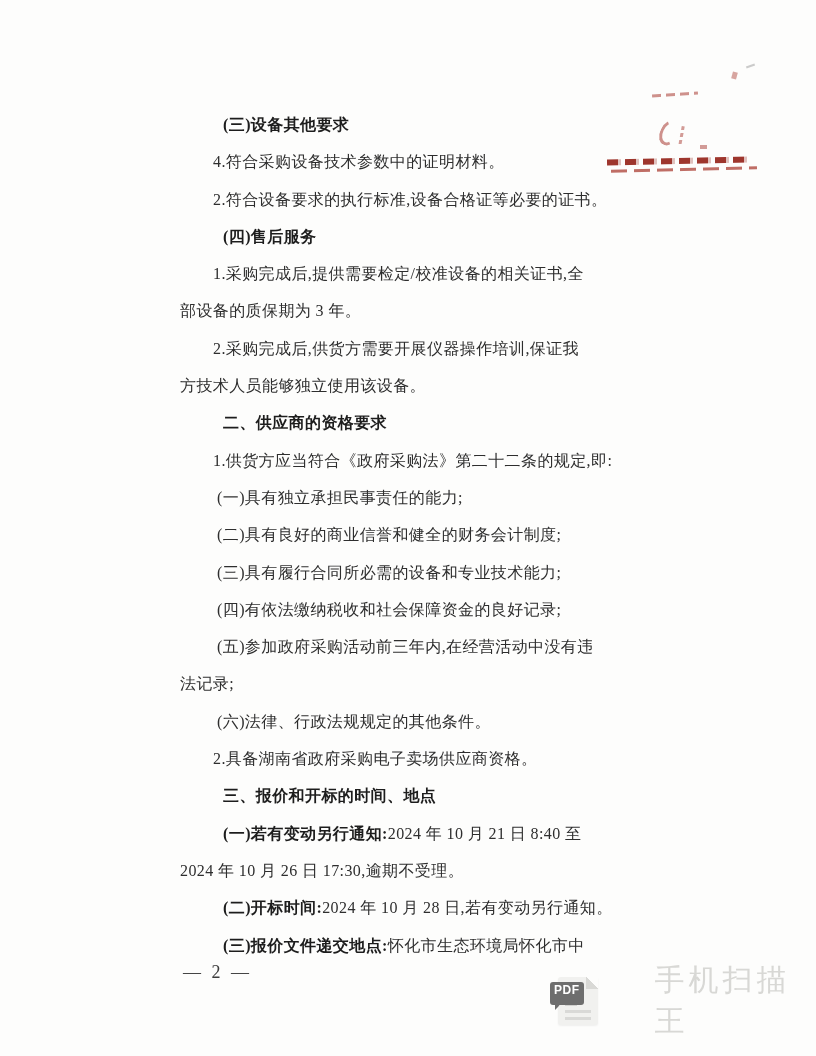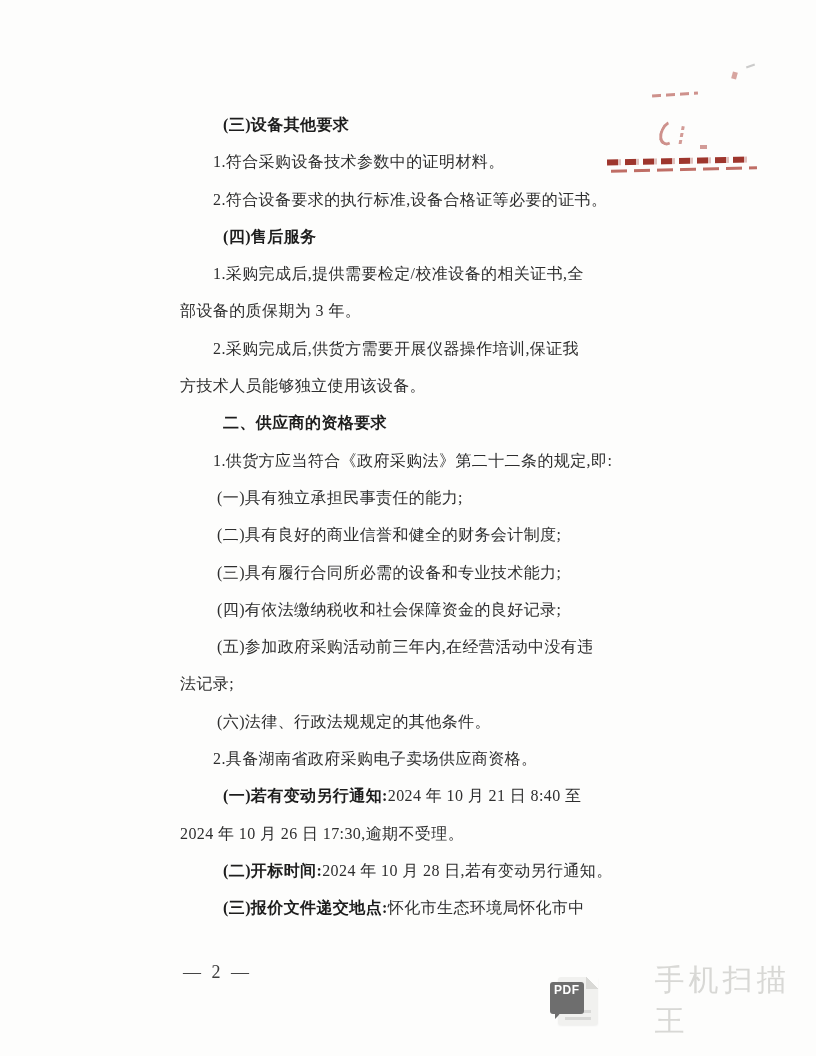--- a/index.html
+++ b/index.html
@@ -51,21 +51,21 @@
             box-shadow:0 1px 2px rgba(0,0,0,0.06);}
   .wm-fold{position:absolute;left:34px;top:4px;width:12px;height:12px;
            background:linear-gradient(225deg,#fdfdfc 48%,#d9d9d6 50%);}
   .wm-l1{position:absolute;left:13px;top:30px;width:12px;height:2.5px;background:#d2d2d0;}
   .wm-l2{position:absolute;left:13px;top:37px;width:26px;height:2.5px;background:#d9d9d7;}
   .wm-l3{position:absolute;left:13px;top:44px;width:26px;height:2.5px;background:#d9d9d7;}
   .wm-badge{position:absolute;left:-2px;top:9px;
             background:#6e6e6e;color:#ffffff;
             font-family:"Liberation Sans","DejaVu Sans",sans-serif;
             font-size:12px;font-weight:bold;letter-spacing:.5px;
-            padding:1px 4px 17px;border-radius:3px;}
+            padding:1px 4px 8px;border-radius:3px;}
   .wm-badge::after{content:"";position:absolute;left:5px;bottom:-5px;
             border:3px solid transparent;border-top:4px solid #6e6e6e;border-left:3px solid #6e6e6e;}
   .wm-text{font-family:"Liberation Sans","DejaVu Sans",sans-serif;
            font-size:30px;color:#d8d8d5;letter-spacing:4px;margin-left:47px;}
 </style>
 </head>
 <body>
 
 <div class="page">
 
@@ -75,37 +75,38 @@
     <div class="sm sm3"></div>
     <div class="sm sm4"></div>
     <div class="sm sm5"></div>
     <div class="sm sm6"></div>
     <div class="sm sm7"></div>
     <div class="sm gm1"></div>
   </div>
 
   <div class="content">
     <div class="line ind-h hline"><span class="b">(三)设备其他要求</span><span></span></div>
-    <div class="line ind-n"><span>1.符合采购设备技术参数中的证明材料。</span></div>
+    <div class="line ind-n"><span>4.符合采购设备技术参数中的证明材料。</span></div>
     <div class="line ind-n"><span>2.符合设备要求的执行标准,设备合格证等必要的证书。</span></div>
     <div class="line ind-h hline"><span class="b">(四)售后服务</span><span></span></div>
     <div class="line ind-n"><span>1.采购完成后,提供需要检定/校准设备的相关证书,全</span></div>
     <div class="line"><span>部设备的质保期为 3 年。</span></div>
     <div class="line ind-n"><span>2.采购完成后,供货方需要开展仪器操作培训,保证我</span></div>
     <div class="line"><span>方技术人员能够独立使用该设备。</span></div>
     <div class="line ind-h hline"><span class="b">二、供应商的资格要求</span><span></span></div>
     <div class="line ind-n"><span>1.供货方应当符合《政府采购法》第二十二条的规定,即:</span></div>
     <div class="line ind-p"><span>(一)具有独立承担民事责任的能力;</span></div>
     <div class="line ind-p"><span>(二)具有良好的商业信誉和健全的财务会计制度;</span></div>
     <div class="line ind-p"><span>(三)具有履行合同所必需的设备和专业技术能力;</span></div>
     <div class="line ind-p"><span>(四)有依法缴纳税收和社会保障资金的良好记录;</span></div>
     <div class="line ind-p"><span>(五)参加政府采购活动前三年内,在经营活动中没有违</span></div>
     <div class="line"><span>法记录;</span></div>
     <div class="line ind-p"><span>(六)法律、行政法规规定的其他条件。</span></div>
     <div class="line ind-n"><span>2.具备湖南省政府采购电子卖场供应商资格。</span></div>
+    <div class="line ind-h hline"><span class="b">三、报价和开标的时间、地点</span><span></span></div>
     <div class="line ind-h"><span class="b">(一)若有变动另行通知:</span><span>2024 年 10 月 21 日 8:40 至</span></div>
     <div class="line"><span>2024 年 10 月 26 日 17:30,逾期不受理。</span></div>
     <div class="line ind-h"><span class="b">(二)开标时间:</span><span>2024 年 10 月 28 日,若有变动另行通知。</span></div>
     <div class="line ind-h"><span class="b">(三)报价文件递交地点:</span><span>怀化市生态环境局怀化市中</span></div>
   </div>
 
   <div class="pageno">— 2 —</div>
 
   <div class="wm">
     <div class="wm-icon">

